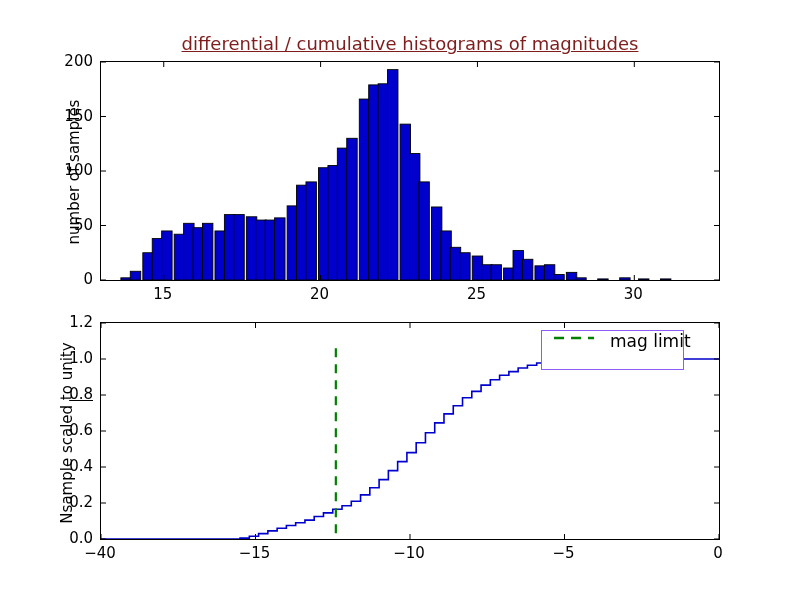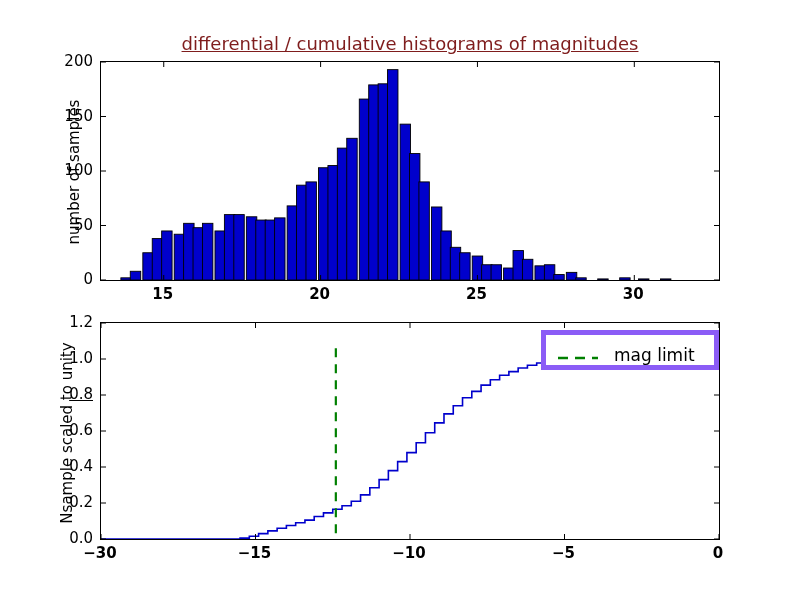--- a/index.html
+++ b/index.html
@@ -90,33 +90,32 @@
     color: #000000;
     white-space: nowrap;
   }
   .ytick-label {
     text-align: right;
     transform: translate(-100%, -50%);
   }
   .xtick-label {
     text-align: center;
     transform: translateX(-50%);
-    font-weight: bold;
   }
   .legend-box {
     position: absolute;
     left: 541px;
     top: 330px;
-    width: 178px;
+    width: 143px;
     height: 40px;
     box-sizing: border-box;
-    border: 5px solid #8b5cf6;
+    border: 1px solid #8b5cf6;
     background: #ffffff;
     display: flex;
-    align-items: flex-end;
+    align-items: flex-start;
     padding-left: 10px;
   }
   .legend-sample {
     width: 44px;
     height: 14px;
     flex: 0 0 auto;
   }
   .legend-text {
     font-size: 17px;
     color: #000000;
@@ -248,21 +247,21 @@
       <div class="tick-label xtick-label" style="left: 319.594px; top: 285px;">20</div>
       <div class="tick-label xtick-label" style="left: 476.447px; top: 285px;">25</div>
       <div class="tick-label xtick-label" style="left: 633.299px; top: 285px;">30</div>
       <div class="tick-label ytick-label" style="left: 93px; top: 538px;">0.0</div>
       <div class="tick-label ytick-label" style="left: 93px; top: 502px;">0.2</div>
       <div class="tick-label ytick-label" style="left: 93px; top: 466px;">0.4</div>
       <div class="tick-label ytick-label" style="left: 93px; top: 430px;">0.6</div>
       <div class="tick-label ytick-label" style="left: 93px; top: 394px; text-decoration: underline;">0.8</div>
       <div class="tick-label ytick-label" style="left: 93px; top: 358px;">1.0</div>
       <div class="tick-label ytick-label" style="left: 93px; top: 322px;">1.2</div>
-      <div class="tick-label xtick-label" style="left: 100px; top: 544px;">−30</div>
+      <div class="tick-label xtick-label" style="left: 100px; top: 544px;">−40</div>
       <div class="tick-label xtick-label" style="left: 254.5px; top: 544px;">−15</div>
       <div class="tick-label xtick-label" style="left: 409px; top: 544px;">−10</div>
       <div class="tick-label xtick-label" style="left: 563.5px; top: 544px;">−5</div>
       <div class="tick-label xtick-label" style="left: 718px; top: 544px;">0</div>
     </div>
 
   <div class="legend-box">
     <svg class="legend-sample" viewBox="0 0 44 14">
       <line x1="2" y1="7" x2="42" y2="7" stroke="#008000" stroke-width="2.4" stroke-dasharray="10,7"></line>
     </svg>

